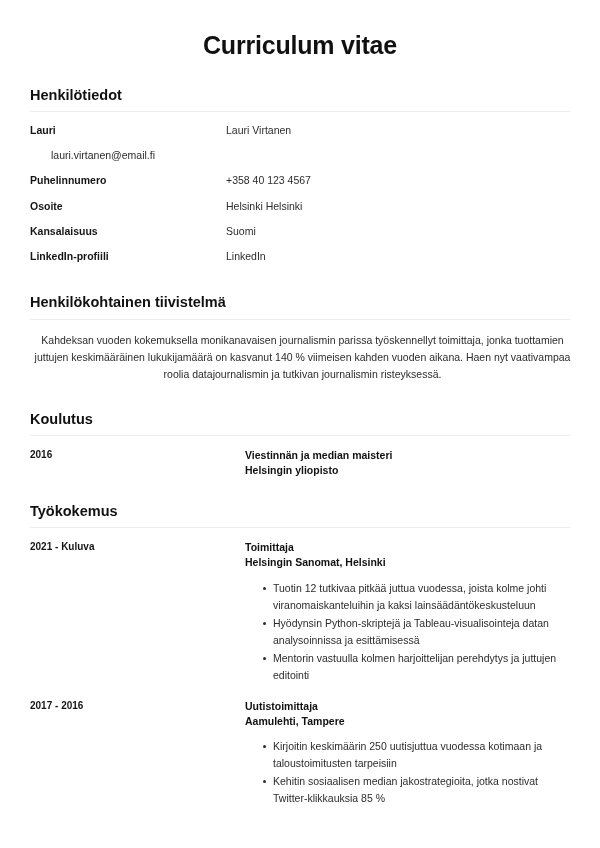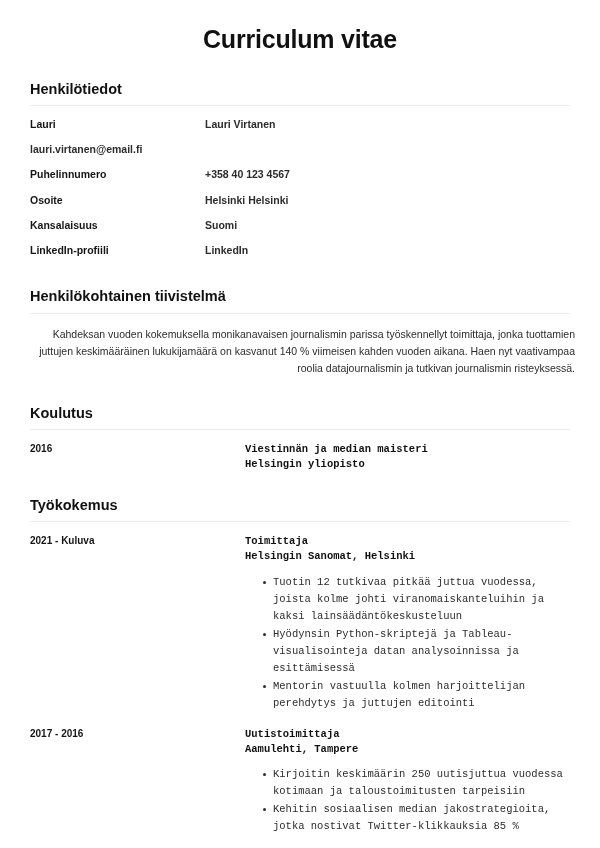--- a/index.html
+++ b/index.html
@@ -26,21 +26,21 @@
   }
 
   
   .doc-title {
     text-align: center;
     font-size: 25px;
     font-weight: bold;
     letter-spacing: -0.2px;
     color: #111111;
     margin: 0;
-    padding-top: 24px;
+    padding-top: 30px;
     line-height: 1.2;
   }
 
   
   .section {
     margin-top: 26px;
   }
   .section.sec-summary { margin-top: 30px; }
   .section.sec-education { margin-top: 26px; }
   .section.sec-experience { margin-top: 24px; }
@@ -68,33 +68,34 @@
   .detail-label {
     width: 175px;
     flex: none;
     font-size: 10.5px;
     font-weight: bold;
     color: #151515;
     line-height: 1.3;
   }
   .detail-value {
     font-size: 10.5px;
-    font-weight: bold;
+    font-weight: normal;
     color: #2c2c2c;
     line-height: 1.3;
+    margin-left: 21px;
   }
 
   
   .summary-text {
     font-size: 10.5px;
     line-height: 1.65;
     color: #2c2c2c;
     margin: 0;
     width: 545px;
-    text-align: right;
+    text-align: center;
   }
 
   
   .entry {
     display: flex;
     align-items: flex-start;
     margin-bottom: 4px;
     gap: 40px;
   }
   .entry-period {
@@ -102,21 +103,20 @@
     flex: none;
     font-size: 10px;
     font-weight: bold;
     color: #151515;
     line-height: 1.45;
     padding-top: 0px;
   }
   .entry-body {
     flex: 1;
     min-width: 0;
-    font-family: Liberation Mono, monospace;
   }
   .entry-role {
     font-size: 10.5px;
     font-weight: bold;
     color: #111111;
     line-height: 1.45;
   }
   .entry-org {
     font-size: 10.5px;
     font-weight: bold;

